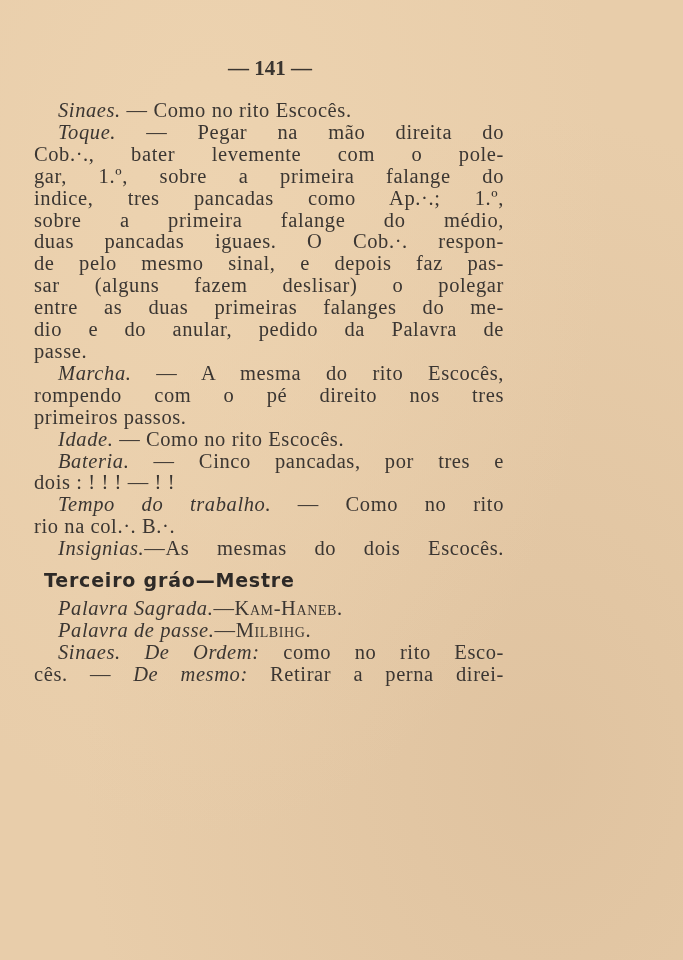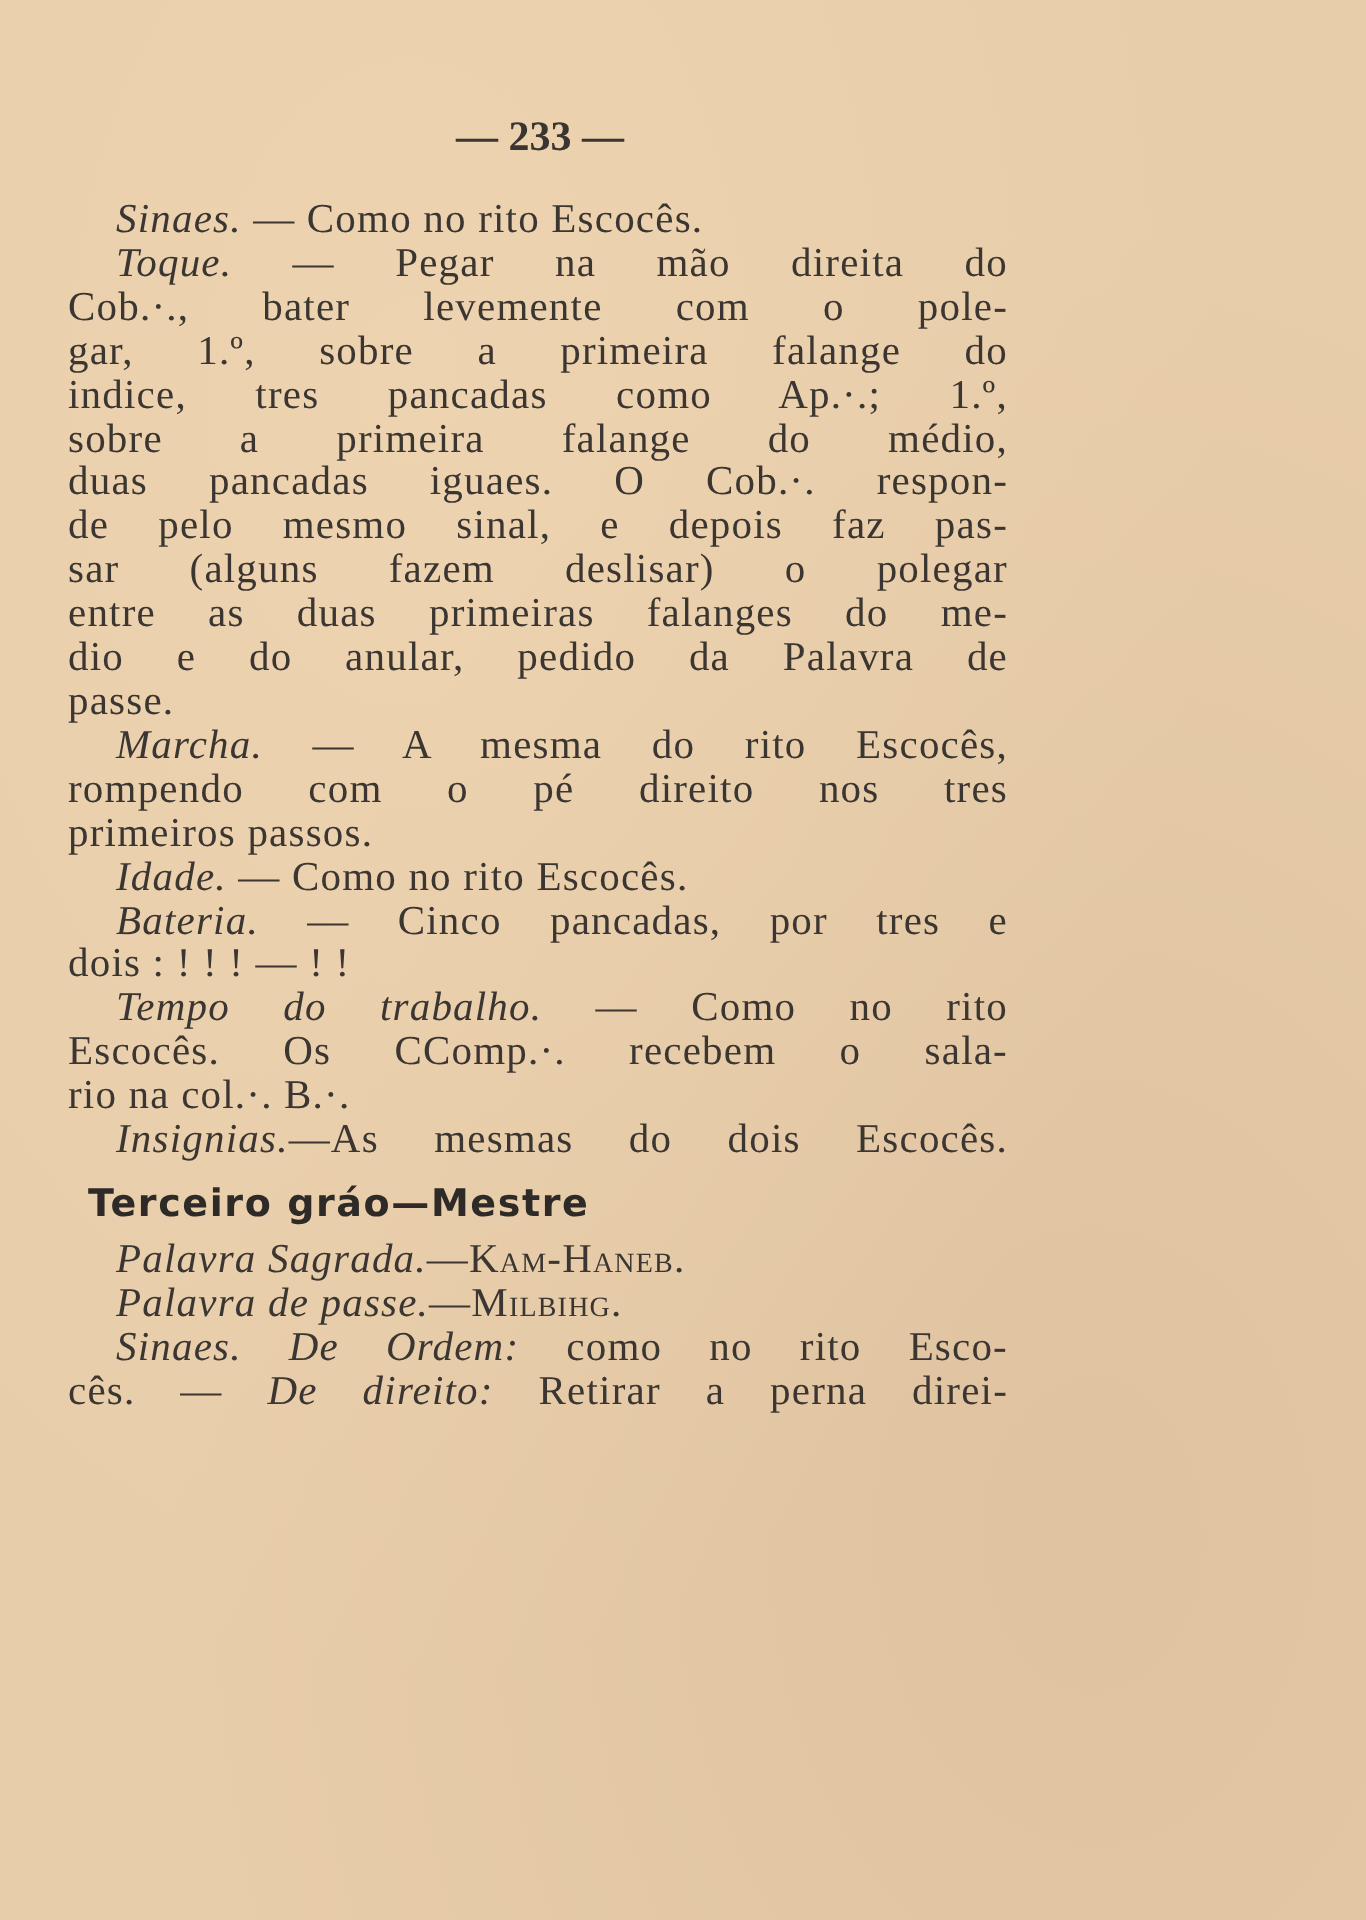--- a/index.html
+++ b/index.html
@@ -36,21 +36,21 @@
       display: block; text-align: left; padding-left: 10px;
       font-family: "DejaVu Sans", sans-serif; font-weight: bold;
       font-size: 19px; letter-spacing: 0.8px;
       margin: 10px 0 6px 0; color: #2e2a27;
     }
   </style>
 </head>
 <body>
 
 <div class="page">
-  <div class="page-number">— 233 —</div>
+  <div class="page-number">— 141 —</div>
 
   <div class="text-block">
     <span class="line last indent"><span class="it">Sinaes.</span><span> — Como no rito Escocês.</span></span>
 
     <span class="line indent"><span class="it">Toque.</span><span> — Pegar na mão direita do</span></span>
     <span class="line">Cob.·., bater levemente com o pole-</span>
     <span class="line">gar, 1.º, sobre a primeira falange do</span>
     <span class="line">indice, tres pancadas como Ap.·.; 1.º,</span>
     <span class="line">sobre a primeira falange do médio,</span>
     <span class="line">duas pancadas iguaes. O Cob.·. respon-</span>
@@ -63,25 +63,24 @@
     <span class="line indent"><span class="it">Marcha.</span><span> — A mesma do rito Escocês,</span></span>
     <span class="line">rompendo com o pé direito nos tres</span>
     <span class="line last">primeiros passos.</span>
 
     <span class="line last indent"><span class="it">Idade.</span><span> — Como no rito Escocês.</span></span>
 
     <span class="line indent"><span class="it">Bateria.</span><span> — Cinco pancadas, por tres e</span></span>
     <span class="line last">dois : ! ! ! — ! !</span>
 
     <span class="line indent"><span class="it">Tempo do trabalho.</span><span> — Como no rito</span></span>
-    <span class="line">Escocês. Os CComp.·. recebem o sala-</span>
     <span class="line last">rio na col.·. B.·.</span>
 
     <span class="line indent"><span class="it">Insignias.</span><span>—As mesmas do dois Escocês.</span></span>
 
     <span class="heading">Terceiro gráo—Mestre</span>
 
     <span class="line last indent"><span class="it">Palavra Sagrada.</span><span class="sc">—Kam-Haneb.</span></span>
     <span class="line last indent"><span class="it">Palavra de passe.</span><span class="sc">—Milbihg.</span></span>
     <span class="line indent"><span class="it">Sinaes. De Ordem:</span><span> como no rito Esco-</span></span>
-    <span class="line"><span>cês. — </span><span class="it">De direito:</span><span> Retirar a perna direi-</span></span>
+    <span class="line"><span>cês. — </span><span class="it">De mesmo:</span><span> Retirar a perna direi-</span></span>
   </div>
 </div>
 
 </body></html>

